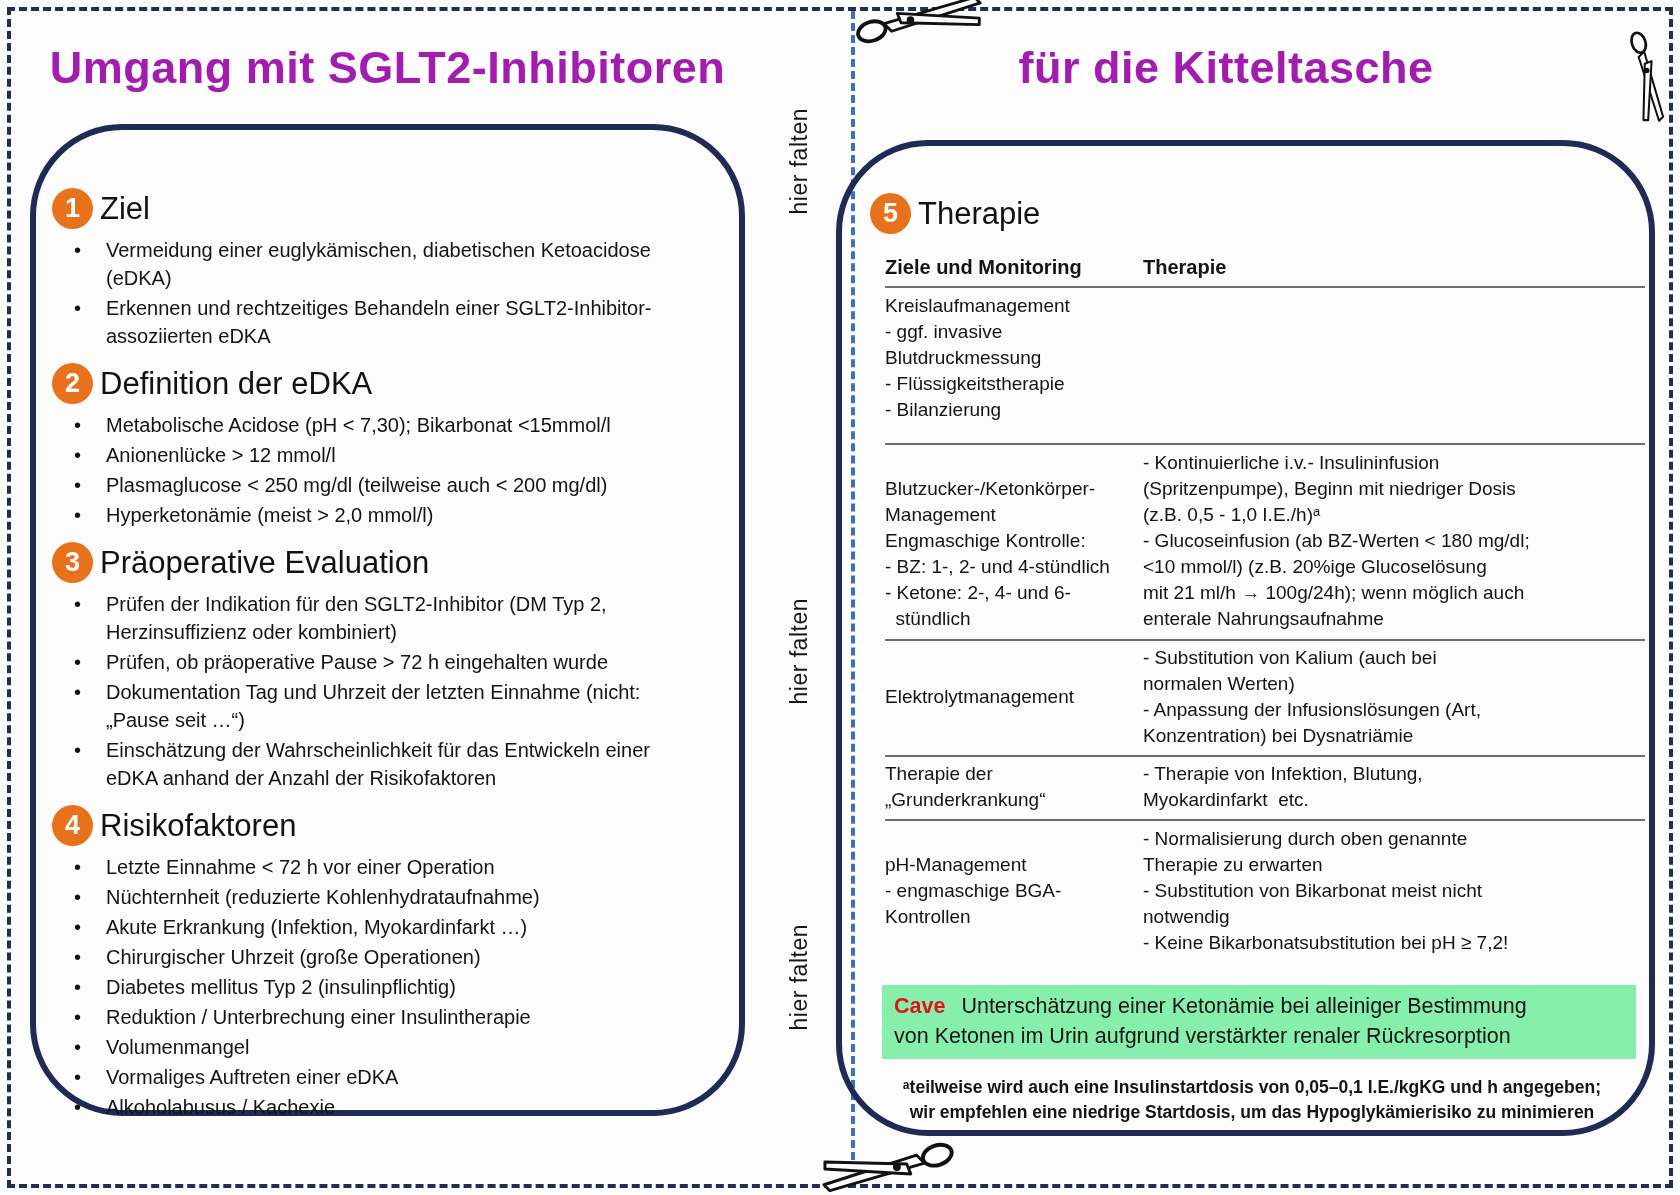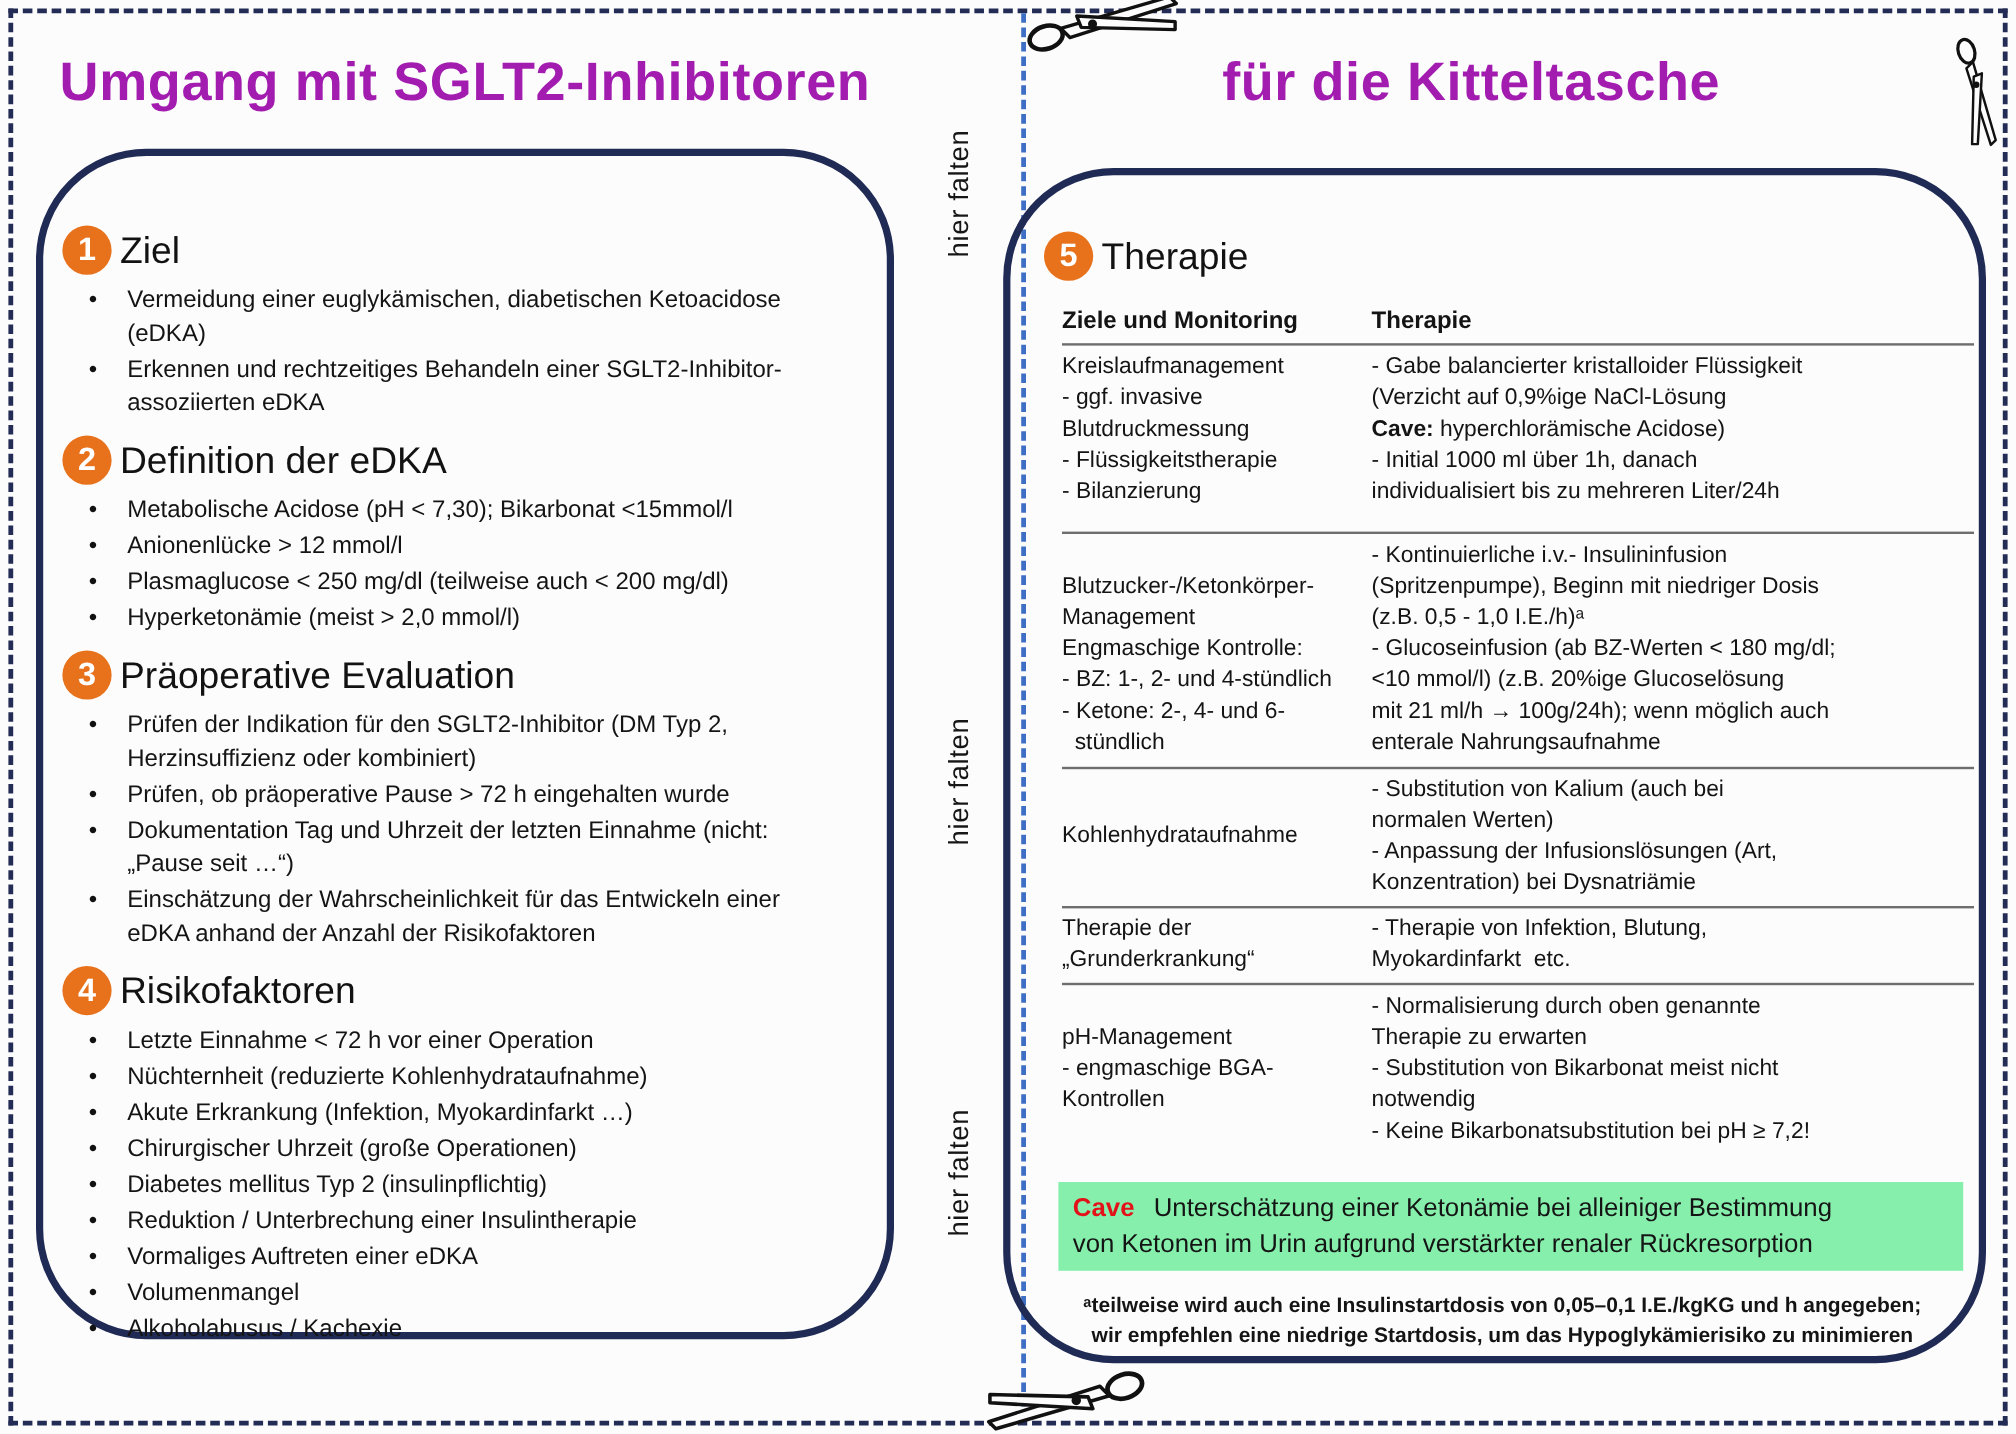--- a/index.html
+++ b/index.html
@@ -152,22 +152,22 @@
         <span class="badge">4</span>
         <span class="section-title">Risikofaktoren</span>
       </div>
       <ul class="bullets">
           <li>Letzte Einnahme &lt; 72 h vor einer Operation</li>
           <li>Nüchternheit (reduzierte Kohlenhydrataufnahme)</li>
           <li>Akute Erkrankung (Infektion, Myokardinfarkt …)</li>
           <li>Chirurgischer Uhrzeit (große Operationen)</li>
           <li>Diabetes mellitus Typ 2 (insulinpflichtig)</li>
           <li>Reduktion / Unterbrechung einer Insulintherapie</li>
+          <li>Volumenmangel</li>
           <li>Vormaliges Auftreten einer eDKA</li>
-          <li>Volumenmangel</li>
           <li>Alkoholabusus / Kachexie</li>
         </ul>
     </div>
 
   </div>
 
   <div class="panel panel-right">
 
     <div class="section">
       <div class="section-head">
@@ -176,28 +176,27 @@
       </div>
     </div>
 
     <div class="therapy-table">
       <div class="trow thead">
         <div class="cell">Ziele und Monitoring</div>
         <div class="cell">Therapie</div>
       </div>
       <div class="trow r1">
         <div class="cell goal">Kreislaufmanagement<br>- ggf. invasive<br>Blutdruckmessung<br>- Flüssigkeitstherapie<br>- Bilanzierung</div>
-        <div class="cell">- Gabe balancierter kristalloider Flüssigkeit<br>(Verzicht auf 0,9%ige NaCl-Lösung<br><b>Cave:</b> hyperchlorämische Acidose)<br>- Initial 1000 ml über 1h, danach<br>individualisiert bis zu mehreren Liter/24h</div>
       </div>
       <div class="trow r2">
         <div class="cell goal pad">Blutzucker-/Ketonkörper-<br>Management<br>Engmaschige Kontrolle:<br>- BZ: 1-, 2- und 4-stündlich<br>- Ketone: 2-, 4- und 6-<br>&nbsp;&nbsp;stündlich</div>
         <div class="cell">- Kontinuierliche i.v.- Insulininfusion<br>(Spritzenpumpe), Beginn mit niedriger Dosis<br>(z.B. 0,5 - 1,0 I.E./h)ᵃ<br>- Glucoseinfusion (ab BZ-Werten &lt; 180 mg/dl;<br>&lt;10 mmol/l) (z.B. 20%ige Glucoselösung<br>mit 21 ml/h → 100g/24h); wenn möglich auch<br>enterale Nahrungsaufnahme</div>
       </div>
       <div class="trow r3">
-        <div class="cell goal center">Kohlenhydrataufnahme</div>
+        <div class="cell goal center">Elektrolytmanagement</div>
         <div class="cell">- Substitution von Kalium (auch bei<br>normalen Werten)<br>- Anpassung der Infusionslösungen (Art,<br>Konzentration) bei Dysnatriämie</div>
       </div>
       <div class="trow r4">
         <div class="cell goal">Therapie der<br>„Grunderkrankung“</div>
         <div class="cell">- Therapie von Infektion, Blutung,<br>Myokardinfarkt&nbsp; etc.</div>
       </div>
       <div class="trow r5 last">
         <div class="cell goal pad">pH-Management<br>- engmaschige BGA-<br>Kontrollen</div>
         <div class="cell">- Normalisierung durch oben genannte<br>Therapie zu erwarten<br>- Substitution von Bikarbonat meist nicht<br>notwendig<br>- Keine Bikarbonatsubstitution bei pH ≥ 7,2!</div>
       </div>

